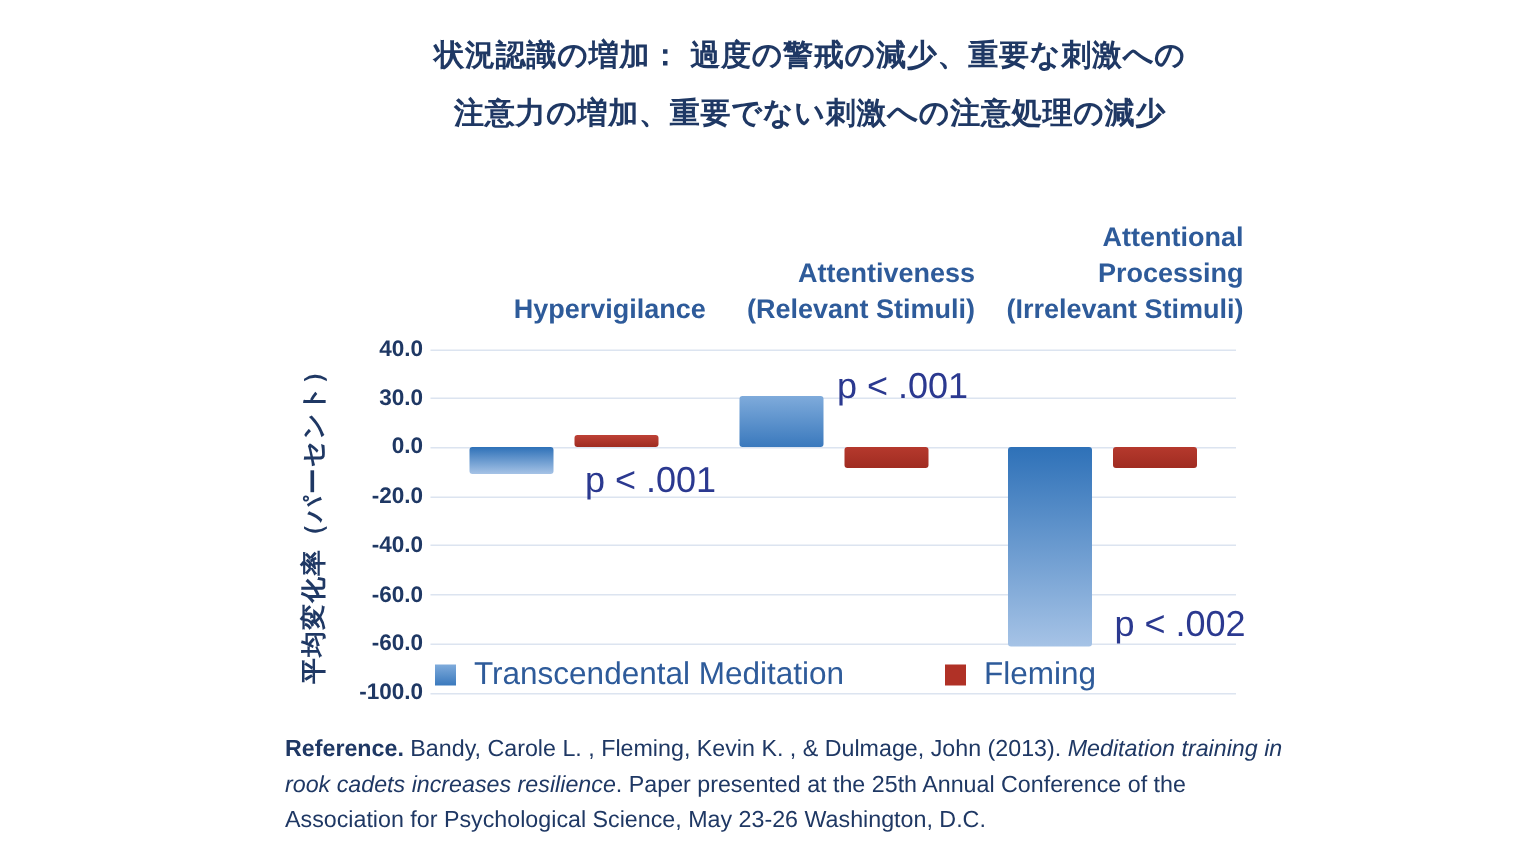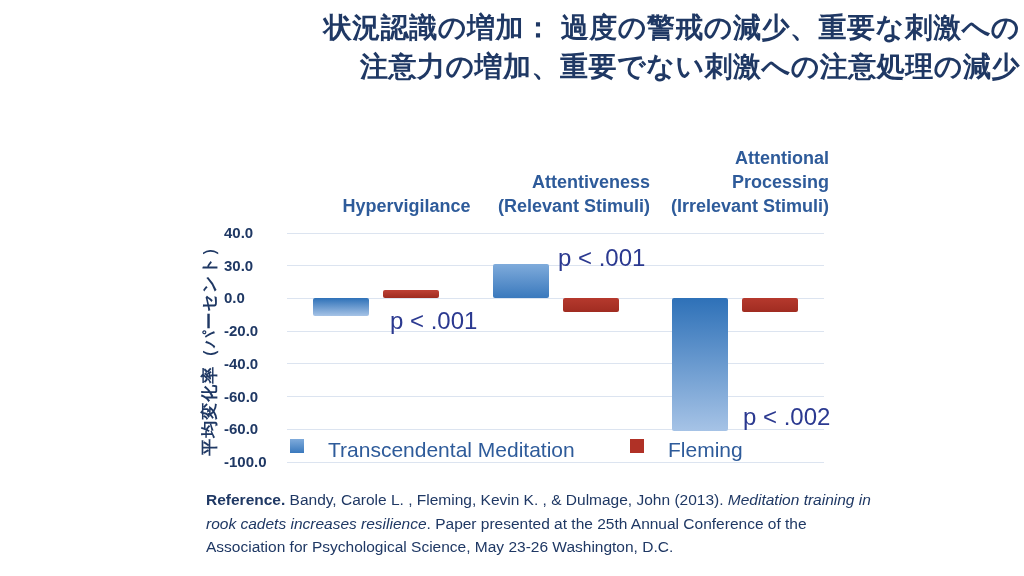--- a/index.html
+++ b/index.html
@@ -1,53 +1,53 @@
 <!DOCTYPE html>
 <html><head>
 <meta charset="utf-8">
 <style>
   html,body{margin:0;padding:0;background:#ffffff;}
   .slide{
     position:relative;width:1024px;height:576px;background:#ffffff;overflow:hidden;
     font-family:"Liberation Sans","DejaVu Sans",sans-serif;
   }
   .title{
-    position:absolute;left:60px;top:8px;width:960px;text-align:right;
-    color:#1F3864;font-size:28px;font-weight:700;line-height:39px;white-space:pre-line;
+    position:absolute;left:60px;top:18px;width:960px;text-align:center;
+    color:#1F3864;font-size:20px;font-weight:700;line-height:39px;white-space:pre-line;
     letter-spacing:0.5px;
   }
   .y-axis-title{
     position:absolute;left:209px;top:347px;transform:translate(-50%,-50%) rotate(-90deg);
     color:#1F3864;font-size:17px;font-weight:700;white-space:nowrap;letter-spacing:1px;
   }
   .gridline{position:absolute;height:1px;background:#DCE4F0;}
   .tick-label{
-    position:absolute;width:58px;text-align:left;color:#1F3864;
+    position:absolute;width:58px;text-align:right;color:#1F3864;
     font-size:15px;font-weight:600;line-height:18px;
   }
   .cat-label{
     position:absolute;width:190px;text-align:right;color:#2E5B9A;
     font-size:18px;font-weight:700;line-height:24px;white-space:pre-line;
   }
   .bar{position:absolute;border-radius:2px;}
   .bar-blue-pos{background:linear-gradient(180deg,#7FABDB 0%,#3A79BD 100%);}
   .bar-blue-neg{background:linear-gradient(180deg,#2E71B8 0%,#A6C3E6 100%);}
   .bar-red-pos{background:linear-gradient(180deg,#BE4136 0%,#9E2B20 100%);}
   .bar-red-neg{background:linear-gradient(180deg,#B5392D 0%,#A02C21 100%);}
   .annotation{
     position:absolute;color:#2B3990;font-size:24px;font-weight:400;white-space:nowrap;
   }
-  .legend-group{position:absolute;top:439px;display:flex;gap:24px;}
+  .legend-group{position:absolute;top:439px;display:flex;align-items:center;gap:12px;}
   .legend-swatch{width:14px;height:14px;display:inline-block;}
   .swatch-blue{background:linear-gradient(180deg,#7FABDB,#3A79BD);}
   .swatch-red{background:#B03126;}
   .legend-label{color:#2E5B9A;font-size:21px;line-height:21px;}
   .reference{
     position:absolute;left:190px;top:488px;width:668px;
-    color:#1F3864;font-size:15.5px;line-height:23.5px;margin-left:16px;
+    color:#1F3864;font-size:15.5px;line-height:23.5px;
   }
   .ref-bold{font-weight:700;}
   .ref-italic{font-style:italic;}
 </style>
 </head>
 <body>
 
 <div class="slide">
 
   <div class="title">状況認識の増加： 過度の警戒の減少、重要な刺激への

